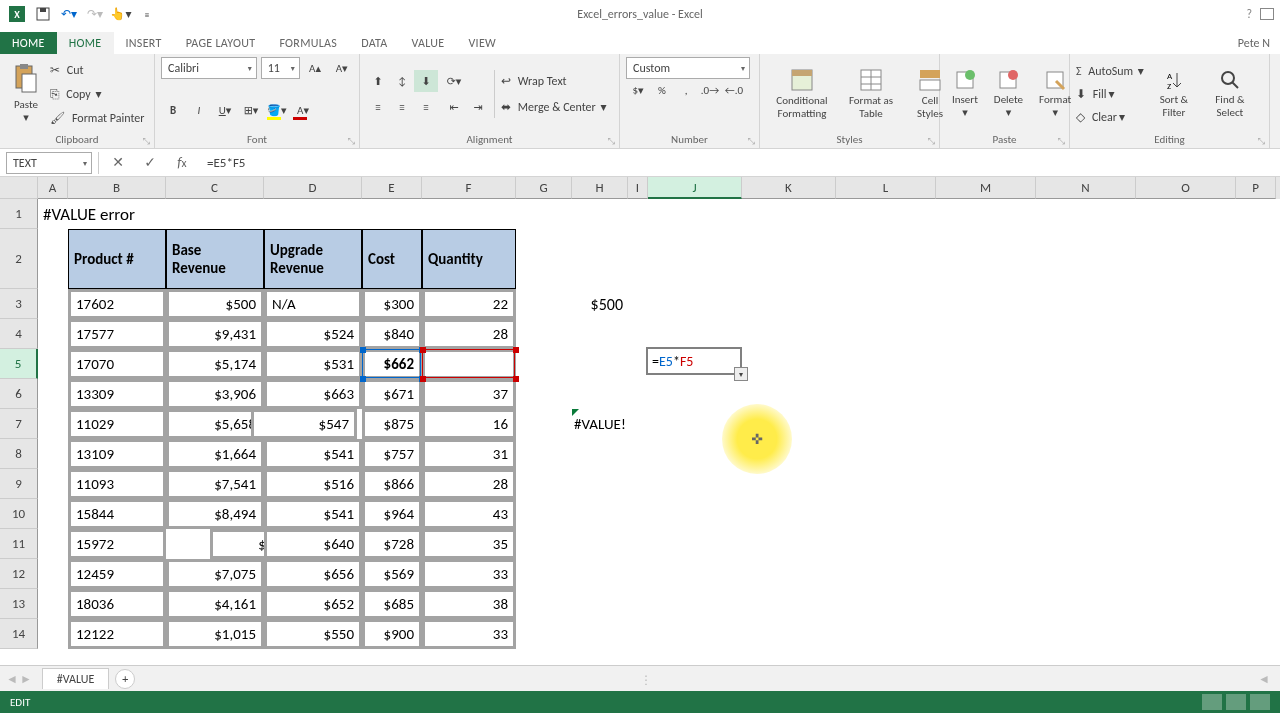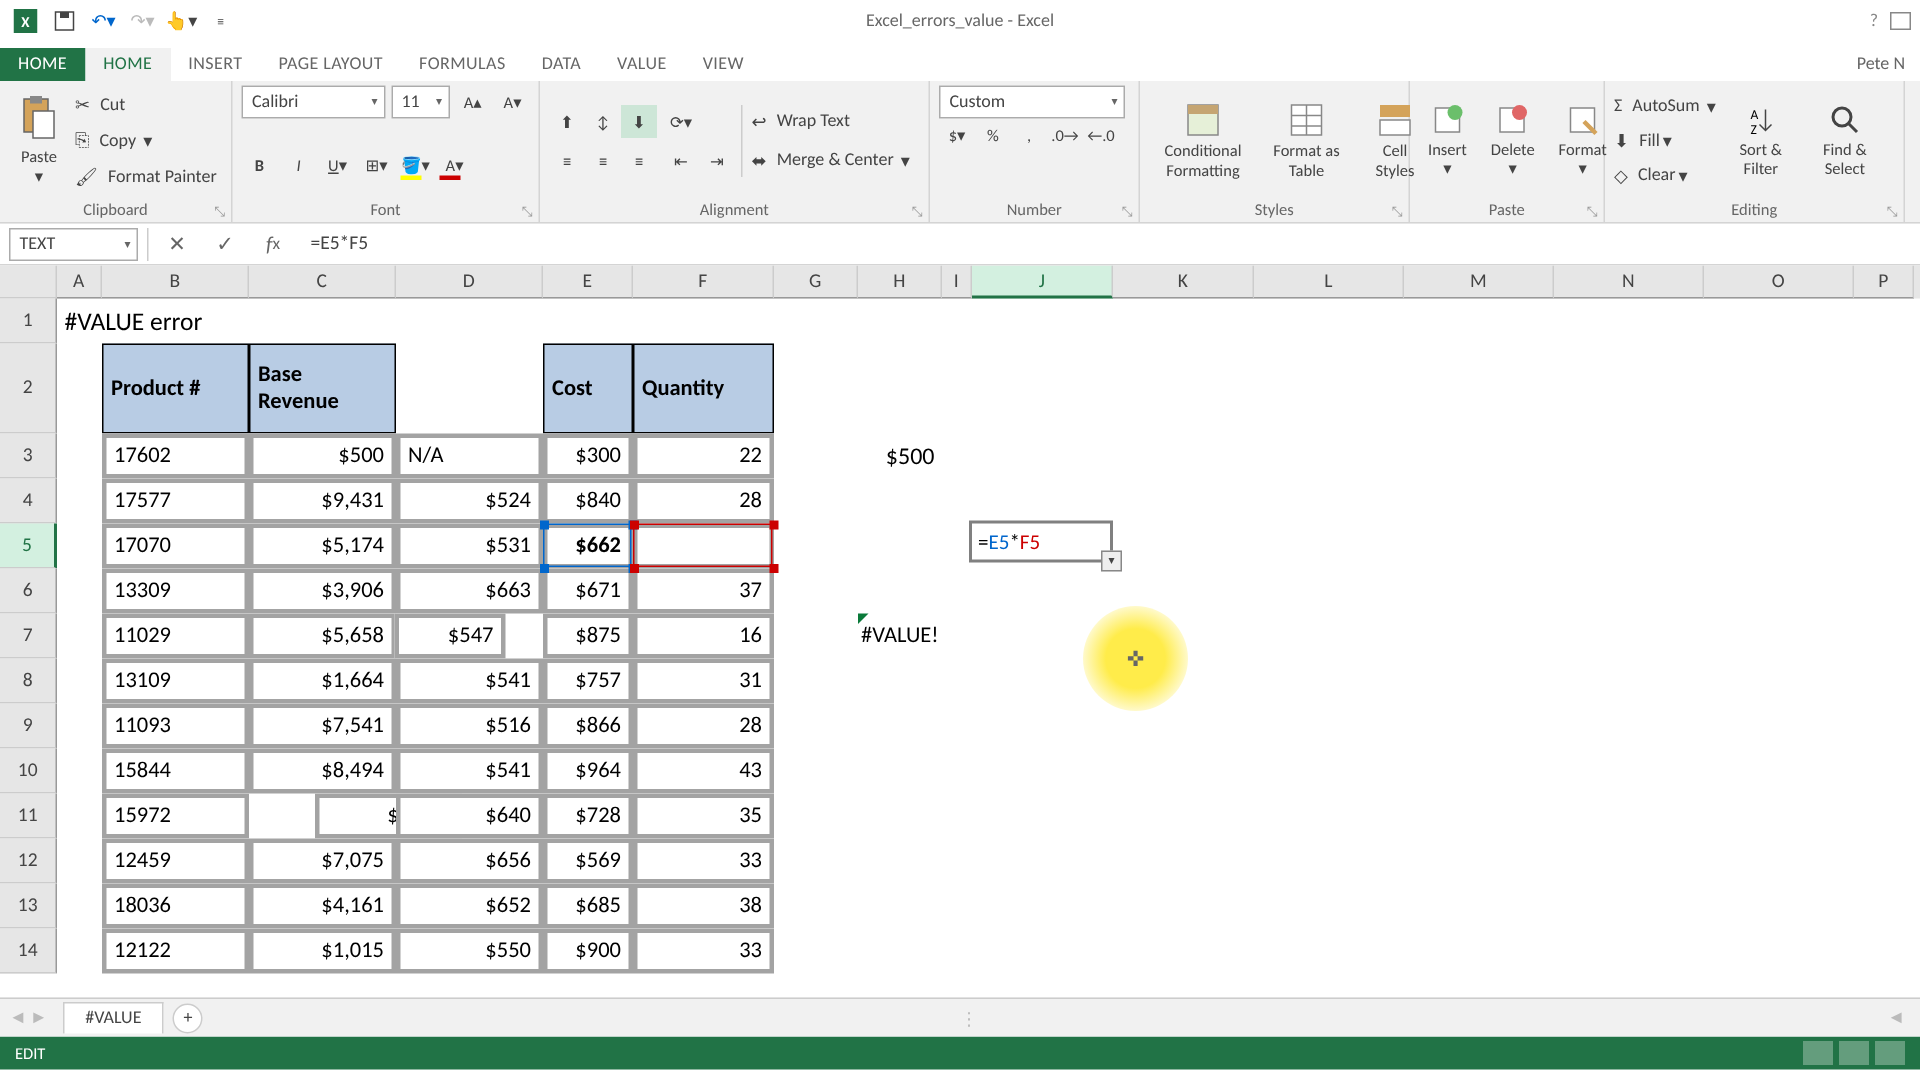--- a/index.html
+++ b/index.html
@@ -311,20 +311,21 @@
         <div class="row-h" style="height: 30px;">10</div>
         <div class="row-h" style="height: 30px;">11</div>
         <div class="row-h" style="height: 30px;">12</div>
         <div class="row-h" style="height: 30px;">13</div>
         <div class="row-h" style="height: 30px; text-align: center;">14</div>
       </div>
     <div class="cells" id="cells">
         <div class="cell " style="left: 0px; top: 0px; width: 200px; border: none; font-size: 17px;">#VALUE error</div>
         <div class="cell hdr-cell h2" style="left: 30px; top: 30px; width: 98px;">Product #</div>
         <div class="cell hdr-cell h2" style="left: 128px; top: 30px; width: 98px;">Base Revenue</div>
+        <div class="cell hdr-cell h2" style="left: 226px; top: 30px; width: 98px;">Upgrade Revenue</div>
         <div class="cell hdr-cell h2" style="left: 324px; top: 30px; width: 60px;">Cost</div>
         <div class="cell hdr-cell h2" style="left: 384px; top: 30px; width: 94px;">Quantity</div>
         <div class="cell data-cell" style="left: 30px; top: 90px; width: 98px;">17602</div>
         <div class="cell data-cell r-align" style="left: 128px; top: 90px; width: 98px;">$500</div>
         <div class="cell data-cell" style="left: 226px; top: 90px; width: 98px;">N/A</div>
         <div class="cell data-cell r-align" style="left: 324px; top: 90px; width: 60px;">$300</div>
         <div class="cell data-cell r-align" style="left: 384px; top: 90px; width: 94px;">22</div>
         <div class="cell data-cell" style="left: 30px; top: 120px; width: 98px;">17577</div>
         <div class="cell data-cell r-align" style="left: 128px; top: 120px; width: 98px;">$9,431</div>
         <div class="cell data-cell r-align" style="left: 226px; top: 120px; width: 98px;">$524</div>
@@ -335,21 +336,21 @@
         <div class="cell data-cell r-align" style="left: 226px; top: 150px; width: 98px;">$531</div>
         <div class="cell data-cell r-align" style="left: 324px; top: 150px; width: 60px; font-weight: bold;">$662</div>
         <div class="cell data-cell r-align" style="left: 384px; top: 150px; width: 94px;"></div>
         <div class="cell data-cell" style="left: 30px; top: 180px; width: 98px;">13309</div>
         <div class="cell data-cell r-align" style="left: 128px; top: 180px; width: 98px;">$3,906</div>
         <div class="cell data-cell r-align" style="left: 226px; top: 180px; width: 98px;">$663</div>
         <div class="cell data-cell r-align" style="left: 324px; top: 180px; width: 60px;">$671</div>
         <div class="cell data-cell r-align" style="left: 384px; top: 180px; width: 94px;">37</div>
         <div class="cell data-cell" style="left: 30px; top: 210px; width: 98px;">11029</div>
         <div class="cell data-cell r-align" style="left: 128px; top: 210px; width: 98px;">$5,658</div>
-        <div class="cell data-cell r-align" style="left: 225px; top: 210px; width: 74px;">$547</div>
+        <div class="cell data-cell r-align" style="left: 213px; top: 210px; width: 106px;">$547</div>
         <div class="cell data-cell r-align" style="left: 324px; top: 210px; width: 60px;">$875</div>
         <div class="cell data-cell r-align" style="left: 384px; top: 210px; width: 94px;">16</div>
         <div class="cell data-cell" style="left: 30px; top: 240px; width: 98px;">13109</div>
         <div class="cell data-cell r-align" style="left: 128px; top: 240px; width: 98px;">$1,664</div>
         <div class="cell data-cell r-align" style="left: 226px; top: 240px; width: 98px;">$541</div>
         <div class="cell data-cell r-align" style="left: 324px; top: 240px; width: 60px;">$757</div>
         <div class="cell data-cell r-align" style="left: 384px; top: 240px; width: 94px;">31</div>
         <div class="cell data-cell" style="left: 30px; top: 270px; width: 98px;">11093</div>
         <div class="cell data-cell r-align" style="left: 128px; top: 270px; width: 98px;">$7,541</div>
         <div class="cell data-cell r-align" style="left: 226px; top: 270px; width: 98px;">$516</div>

